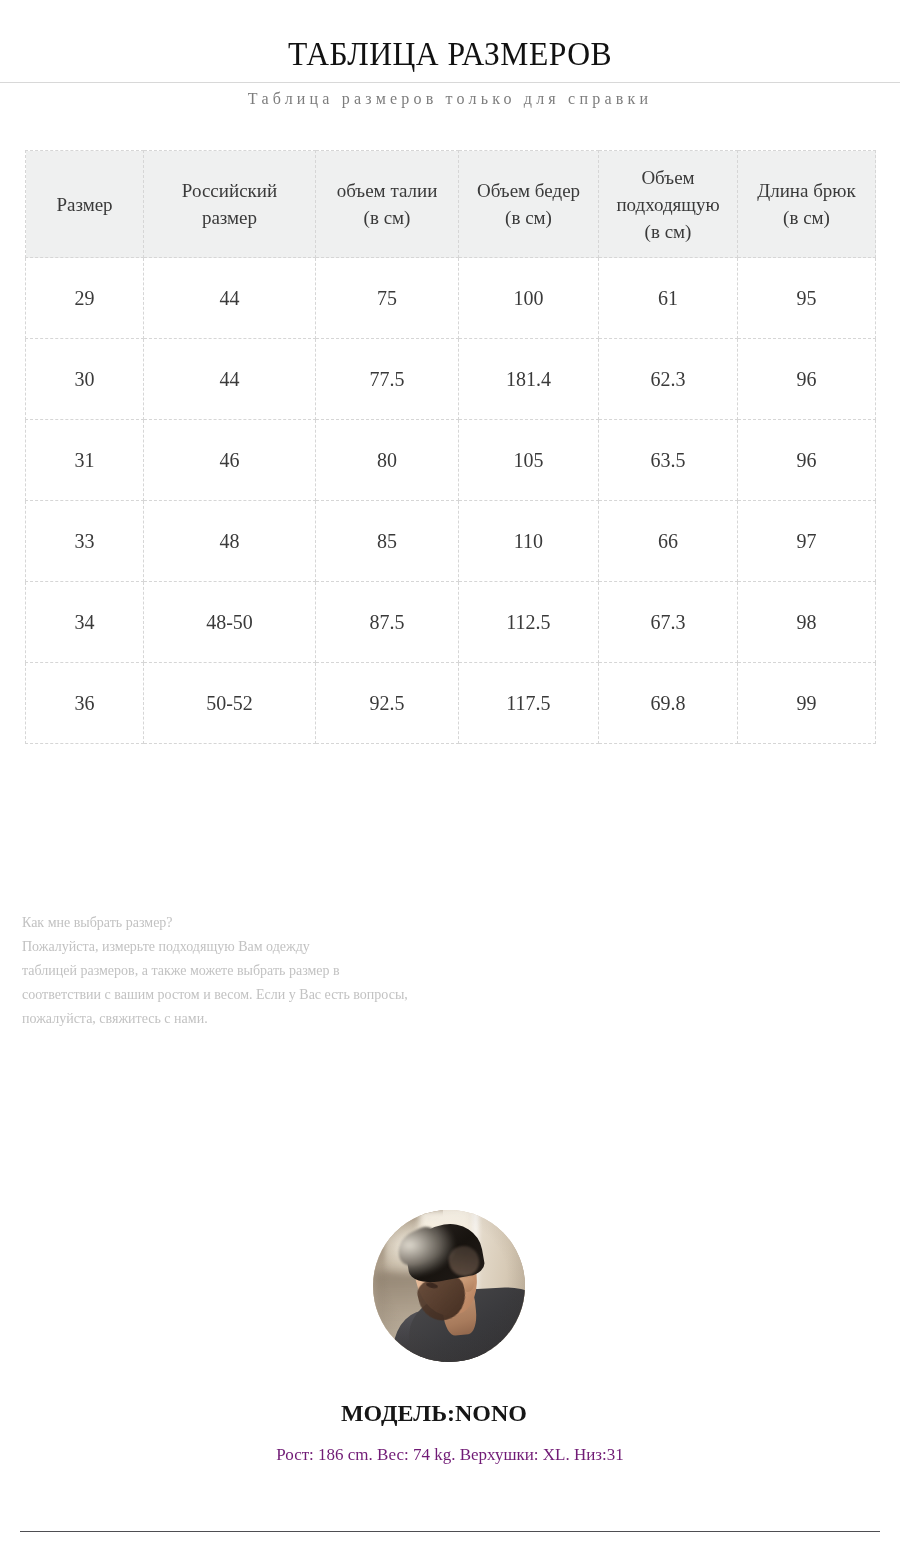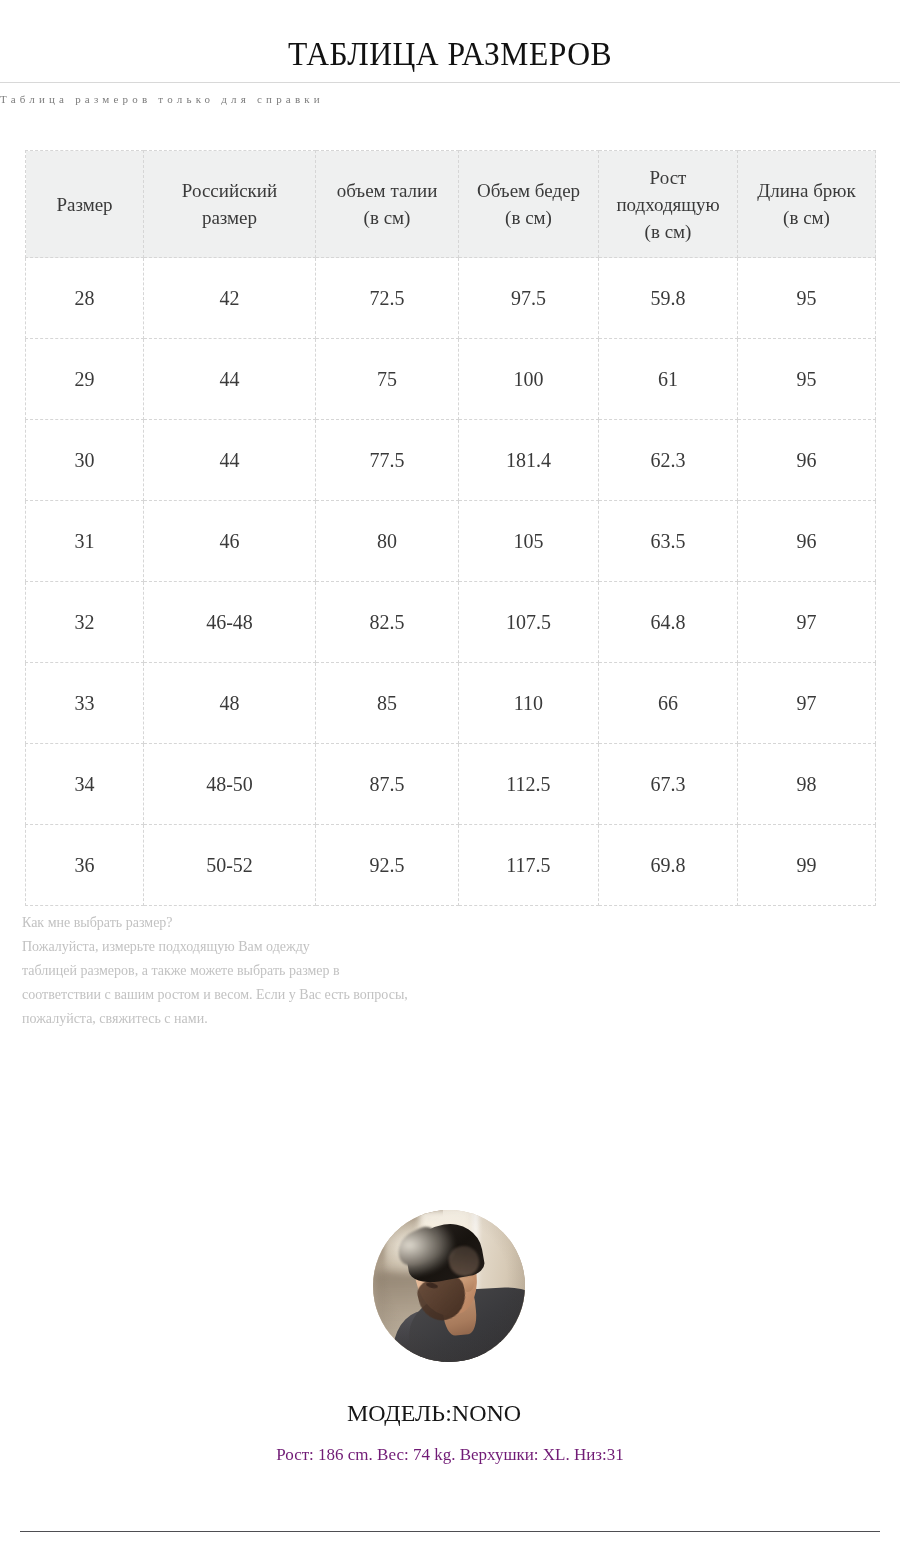--- a/index.html
+++ b/index.html
@@ -39,21 +39,22 @@
     left: 0;
     width: 900px;
     height: 1px;
     background: #d8d8d8;
   }
   .page-subtitle {
     position: absolute;
     top: 89px;
     left: 0;
     width: 900px;
-    font-size: 11px;
+    text-align: center;
+    font-size: 16px;
     line-height: 20px;
     letter-spacing: 4.2px;
     color: #7d7d7d;
     white-space: nowrap;
   }
 
   
   .size-table-wrap {
     position: absolute;
     top: 150px;
@@ -254,21 +255,21 @@
   }
 
   .model-name {
     position: absolute;
     top: 1398px;
     left: 0;
     width: 868px;
     text-align: center;
     font-size: 24px;
     line-height: 30px;
-    font-weight: normal;
+    font-weight: bold;
     color: #161616;
     white-space: nowrap;
   }
   .model-stats {
     position: absolute;
     top: 1443px;
     left: 0;
     width: 900px;
     text-align: center;
     font-size: 17px;
@@ -314,39 +315,31 @@
         </th>
         <th>
           <span>объем талии</span><br>
           <span>(в см)</span>
         </th>
         <th>
           <span>Объем бедер</span><br>
           <span>(в см)</span>
         </th>
         <th>
-          <span>Рост</span><br>
+          <span>Объем</span><br>
           <span>подходящую</span><br>
           <span>(в см)</span>
         </th>
         <th>
           <span>Длина брюк</span><br>
           <span>(в см)</span>
         </th>
       </tr>
     </thead>
     <tbody>
-      <tr>
-        <td>28</td>
-        <td>42</td>
-        <td>72.5</td>
-        <td>97.5</td>
-        <td>59.8</td>
-        <td>95</td>
-      </tr>
       <tr>
         <td>29</td>
         <td>44</td>
         <td>75</td>
         <td>100</td>
         <td>61</td>
         <td>95</td>
       </tr>
       <tr>
         <td>30</td>
@@ -356,28 +349,20 @@
         <td>62.3</td>
         <td>96</td>
       </tr>
       <tr>
         <td>31</td>
         <td>46</td>
         <td>80</td>
         <td>105</td>
         <td>63.5</td>
         <td>96</td>
-      </tr>
-      <tr>
-        <td>32</td>
-        <td>46-48</td>
-        <td>82.5</td>
-        <td>107.5</td>
-        <td>64.8</td>
-        <td>97</td>
       </tr>
       <tr>
         <td>33</td>
         <td>48</td>
         <td>85</td>
         <td>110</td>
         <td>66</td>
         <td>97</td>
       </tr>
       <tr>

